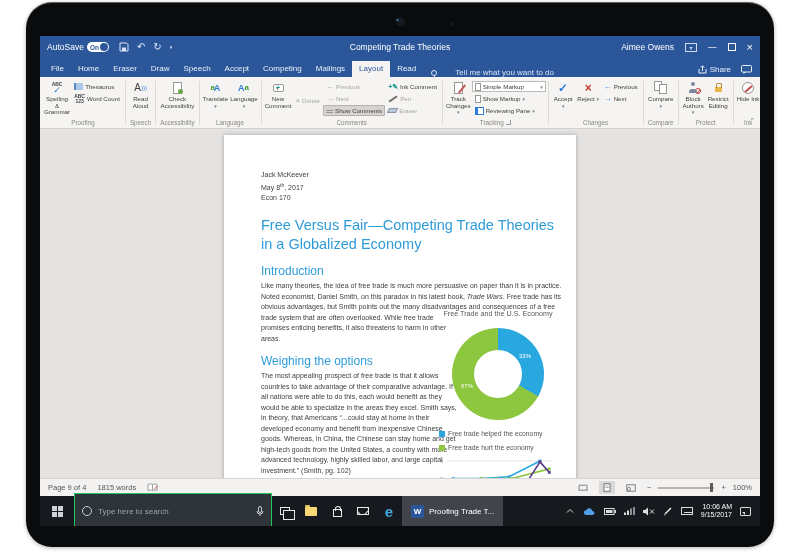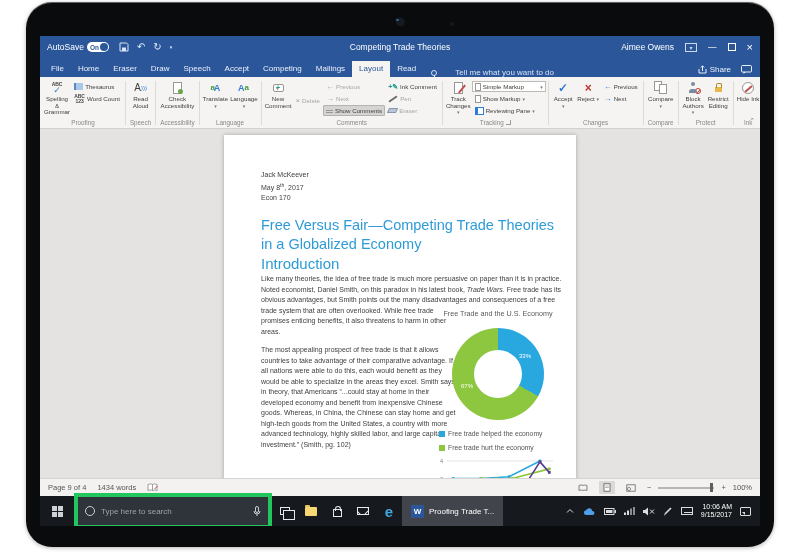--- a/index.html
+++ b/index.html
@@ -98,21 +98,21 @@
   .arrow-b { color:#2f7bd9; font-size:8px; } .arrow-g { color:#a8a6a3; font-size:8px; }
   .rvpane { width:9px; height:8px; border:1px solid #2f7bd9; border-left:3px solid #2f7bd9; background:#fff; }
 
   
   .docarea { flex:1 1 auto; background:#e4e3e2; position:relative; overflow:hidden; }
   .page { position:absolute; left:184px; top:6px; width:352px; height:400px; background:#fff;
           box-shadow:0 0 4px rgba(0,0,0,.28); padding:35px 14px 0 37px; color:#404040;
           font-size:7px; line-height:10.5px; }
   .byline div { line-height:10px; }
   .doc-title { color:#2e9bd8; font-size:14.5px; line-height:19px; margin-top:13px; font-weight:400; width:295px; }
-  .h2 { color:#2e9bd8; font-size:15px; line-height:12px; margin-top:4px; margin-bottom:4px; font-weight:400; }
+  .h2 { color:#2e9bd8; font-size:12px; line-height:12px; margin-top:11px; margin-bottom:4px; font-weight:400; }
   .p-full { width:301px; }
   .p-narrow { width:200px; }
   .p-gap { margin-bottom:8px; }
   .it { font-style:italic; }
 
   
   .chart-col { position:absolute; left:215px; top:174px; width:118px; }
   .chart-title { font-size:7.2px; color:#595959; text-align:center; line-height:9px; }
   .donut { width:92px; height:92px; border-radius:50%; margin:10px auto 9px; position:relative; }
   .donut:before { content:""; position:absolute; left:22px; top:22px; width:48px; height:48px; border-radius:50%; background:#fff; }
@@ -131,21 +131,21 @@
   .viewbtn { padding:2px 4px; display:flex; align-items:center; }
   .viewbtn.active { background:#dbd9d7; }
   .zoomtrack { width:56px; height:2px; background:#b8b6b3; position:relative; }
   .zoomthumb { position:absolute; right:1px; top:-3.5px; width:3px; height:9px; background:#605e5c; }
 
   
   .taskbar { height:30px; background:#16191d; display:flex; align-items:center; color:#e8e8e8; flex:0 0 auto; }
   .startbtn { width:34px; height:100%; display:flex; align-items:center; justify-content:center; }
   .winlogo { display:grid; grid-template-columns:5px 5px; grid-gap:1px; }
   .winlogo i { width:5px; height:5px; background:#ccd2d8; }
-  .searchbox { width:198px; height:36px; background:#2f343a; border:4px solid #22c55e; display:flex; align-items:center;
+  .searchbox { width:198px; height:36px; background:#2f343a; border:1px solid #22c55e; display:flex; align-items:center;
                gap:6px; padding:0 7px; }
   .cortana { width:10px; height:10px; border:1.5px solid #c9ced4; border-radius:50%; flex:0 0 auto; }
   .searchbox input { flex:1; background:transparent; border:none; outline:none; color:#cfd4da; font-size:8px;
                      font-family:"Liberation Sans", sans-serif; }
   .searchbox input::placeholder { color:#9aa2ab; }
   .tkicon { width:26px; height:100%; display:flex; align-items:center; justify-content:center; }
   .taskview { width:10px; height:8px; border:1px solid #e8e8e8; position:relative; }
   .taskview:after { content:""; position:absolute; left:2px; top:2px; width:10px; height:8px; border:1px solid #e8e8e8; background:#16191d; }
   .folder { width:12px; height:9px; background:#f8d775; border-radius:1px; position:relative; }
   .folder:before { content:""; position:absolute; left:0; top:-2px; width:5px; height:2px; background:#e8c35a; border-radius:1px 1px 0 0; }
@@ -494,20 +494,21 @@
       <div class="page">
         <div class="byline">
           <div>Jack McKeever</div>
           <div><span>May 8</span><sup style="font-size:5px;">th</sup><span>, 2017</span></div>
           <div>Econ 170</div>
         </div>
         <div class="doc-title">Free Versus Fair—Competing Trade Theories in a Globalized Economy</div>
         <div class="h2">Introduction</div>
         <p class="p-full"><span>Like many theories, the idea of free trade is much more persuasive on paper than it is in practice. Noted economist, Daniel Smith, on this paradox in his latest book, </span><span class="it">Trade Wars</span><span>. Free trade has its obvious advantages, but Smith points out the many disadvantages and consequences of a free</span></p>
         <p class="p-narrow p-gap">trade system that are often overlooked. While free trade promises enticing benefits, it also threatens to harm in other areas.</p>
+        <div class="h2">Weighing the options</div>
         <p class="p-narrow p-gap">The most appealing prospect of free trade is that it allows countries to take advantage of their comparative advantage. If all nations were able to do this, each would benefit as they would be able to specialize in the areas they excel. Smith says, in theory, that Americans “...could stay at home in their developed economy and benefit from inexpensive Chinese goods. Whereas, in China, the Chinese can stay home and get high-tech goods from the United States, a country with more advanced technology, highly skilled labor, and large capital investment.” (Smith, pg. 102)</p>
 
         <div class="chart-col">
           <div class="chart-title">Free Trade and the U.S. Economy</div>
           <div class="donut" style="background: conic-gradient(rgb(41, 168, 224) 0deg, rgb(41, 168, 224) 33%, rgb(141, 198, 63) 33%, rgb(141, 198, 63) 100%);">
             <span class="pct pct-blue">33%</span>
             <span class="pct pct-green">67%</span>
           </div>
           <div class="legend">
             <div class="lg-item">
@@ -539,21 +540,21 @@
               <rect x="99.6" y="2.474999999999993" width="2.8" height="2.8" fill="#5b3c8f"></rect>
               <rect x="108.89999999999999" y="12.974999999999994" width="2.8" height="2.8" fill="#5b3c8f"></rect>
             </svg>
         </div>
       </div>
     </div>
 
     <div class="statusbar">
       <div class="sb-left">
         <span>Page 9 of 4</span>
-        <span>1434 words</span>
+        <span>1815 words</span>
         <svg width="12" height="9">
             <path d="M1 1.5c2-.7 3.5-.7 4.5 0c1-.7 2.5-.7 4.5 0v6c-2-.7-3.5-.7-4.5 0c-1-.7-2.5-.7-4.5 0z" fill="#fff" stroke="#777" stroke-width=".7"></path>
             <line x1="5.5" y1="1.5" x2="5.5" y2="7.5" stroke="#777" stroke-width=".7"></line>
             <line x1="7.5" y1="6" x2="10.5" y2="3" stroke="#c0504d" stroke-width="1"></line>
           </svg>
       </div>
       <div class="sb-right">
         <span class="viewbtn">
             <svg width="10" height="8">
               <path d="M1 1.5c1.6-.6 2.8-.6 4 0c1.2-.6 2.4-.6 4 0v5c-1.6-.6-2.8-.6-4 0c-1.2-.6-2.4-.6-4 0z" fill="none" stroke="#666" stroke-width=".8"></path>

